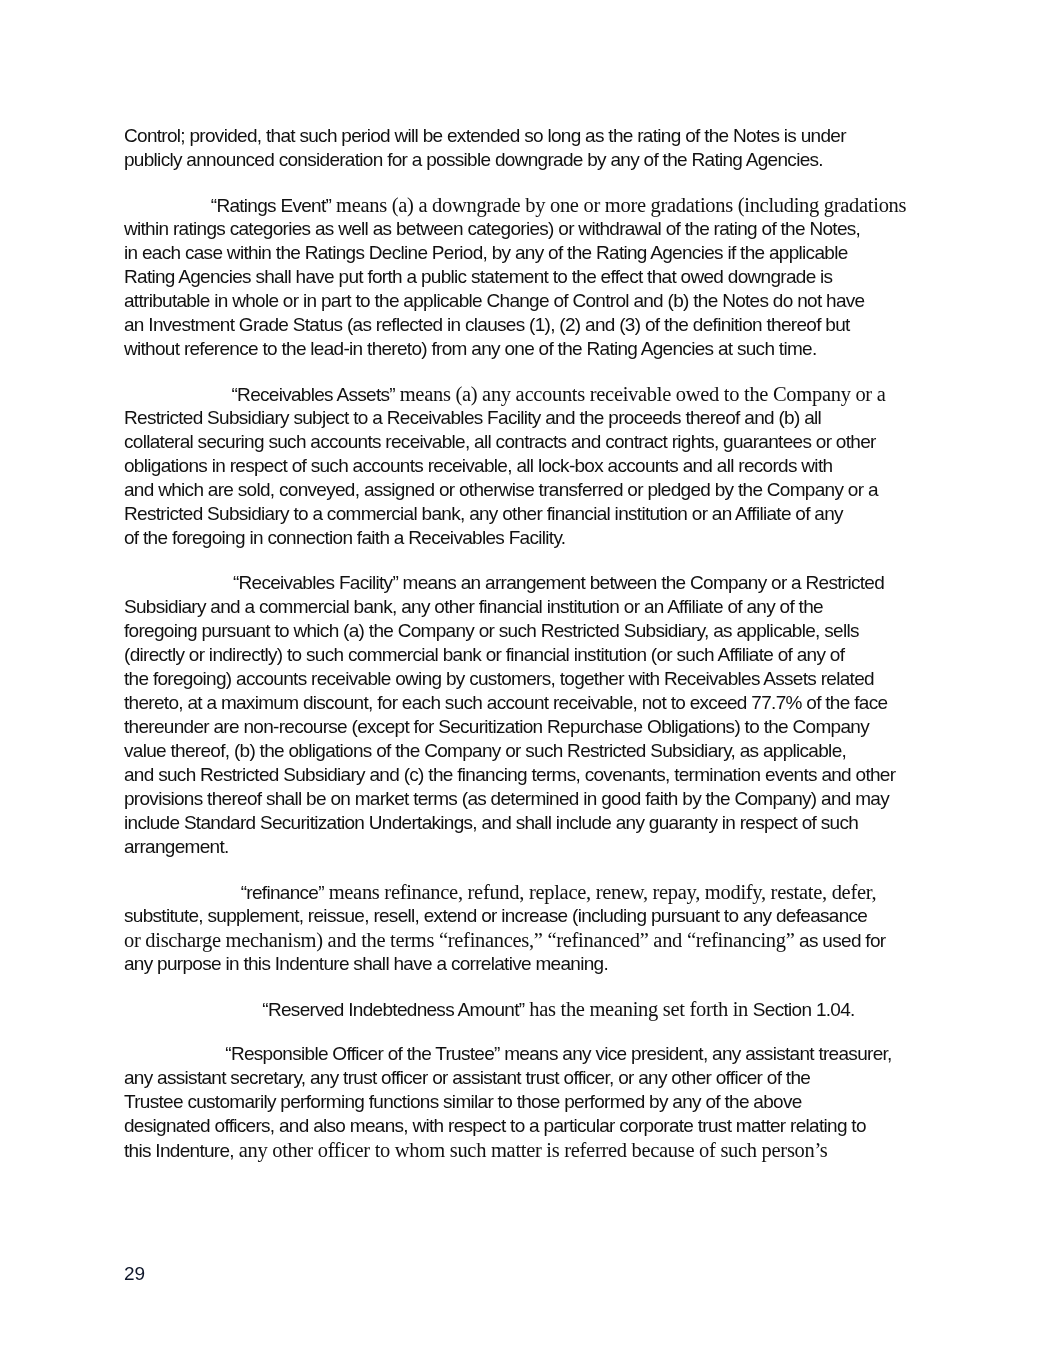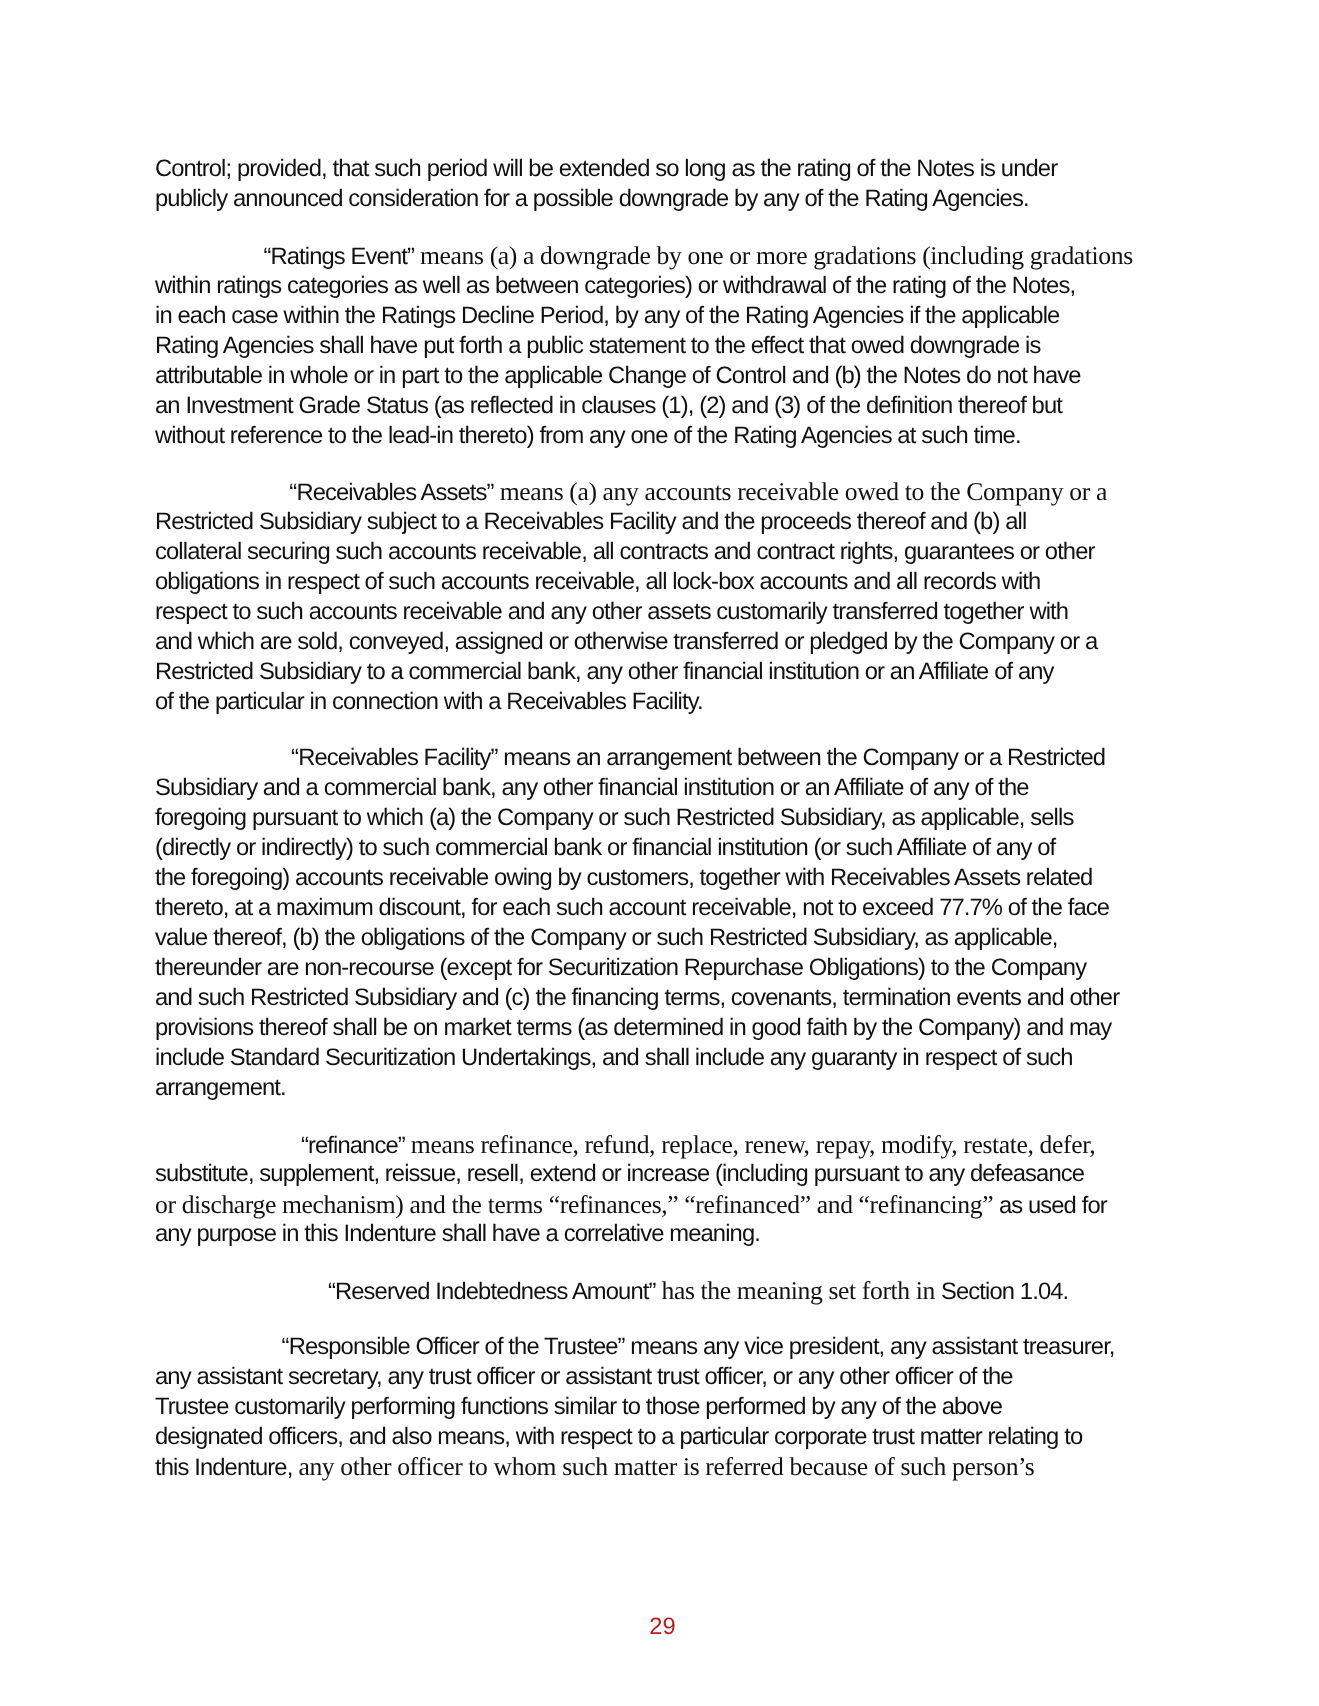--- a/index.html
+++ b/index.html
@@ -32,25 +32,23 @@
   .serif{
     font-family:"Liberation Serif",serif;
     font-size:20.5px;
     letter-spacing:-0.3px;
   }
   .page-number{
     position:absolute;
     top:1263px;
     left:124px;
     width:812px;
-    text-align:center;
     font-family:"Liberation Sans",sans-serif;
     font-size:19px;
-    color:#b91c1c;
-    margin-top:28px;
+    color:#0f172a;
   }
 </style>
 </head>
 <body>
 
 <div class="page">
   <div class="text-block">
       <div class="paragraph">
         <div class="line"><span class="sans">Control; provided, that such period will be extended so long as the rating of the Notes is under</span></div>
         <div class="line"><span class="sans">publicly announced consideration for a possible downgrade by any of the Rating Agencies.</span></div>
@@ -62,34 +60,33 @@
         <div class="line"><span class="sans">Rating Agencies shall have put forth a public statement to the effect that owed downgrade is</span></div>
         <div class="line"><span class="sans">attributable in whole or in part to the applicable Change of Control and (b) the Notes do not have</span></div>
         <div class="line"><span class="sans">an Investment Grade Status (as reflected in clauses (1), (2) and (3) of the definition thereof but</span></div>
         <div class="line"><span class="sans">without reference to the lead-in thereto) from any one of the Rating Agencies at such time.</span></div>
       </div>
       <div class="paragraph">
         <div class="line first"><span class="sans">“Receivables Assets”</span><span class="serif"> means (a) any accounts receivable owed to the Company or a</span></div>
         <div class="line"><span class="sans">Restricted Subsidiary subject to a Receivables Facility and the proceeds thereof and (b) all</span></div>
         <div class="line"><span class="sans">collateral securing such accounts receivable, all contracts and contract rights, guarantees or other</span></div>
         <div class="line"><span class="sans">obligations in respect of such accounts receivable, all lock-box accounts and all records with</span></div>
-        <div class="line"><span class="sans">respect to such accounts receivable and any other assets customarily transferred together with</span></div>
         <div class="line"><span class="sans">and which are sold, conveyed, assigned or otherwise transferred or pledged by the Company or a</span></div>
         <div class="line"><span class="sans">Restricted Subsidiary to a commercial bank, any other financial institution or an Affiliate of any</span></div>
-        <div class="line"><span class="sans">of the particular in connection with a Receivables Facility.</span></div>
+        <div class="line"><span class="sans">of the foregoing in connection faith a Receivables Facility.</span></div>
       </div>
       <div class="paragraph">
         <div class="line first"><span class="sans">“Receivables Facility” means an arrangement between the Company or a Restricted</span></div>
         <div class="line"><span class="sans">Subsidiary and a commercial bank, any other financial institution or an Affiliate of any of the</span></div>
         <div class="line"><span class="sans">foregoing pursuant to which (a) the Company or such Restricted Subsidiary, as applicable, sells</span></div>
         <div class="line"><span class="sans">(directly or indirectly) to such commercial bank or financial institution (or such Affiliate of any of</span></div>
         <div class="line"><span class="sans">the foregoing) accounts receivable owing by customers, together with Receivables Assets related</span></div>
         <div class="line"><span class="sans">thereto, at a maximum discount, for each such account receivable, not to exceed 77.7% of the face</span></div>
+        <div class="line"><span class="sans">thereunder are non-recourse (except for Securitization Repurchase Obligations) to the Company</span></div>
         <div class="line"><span class="sans">value thereof, (b) the obligations of the Company or such Restricted Subsidiary, as applicable,</span></div>
-        <div class="line"><span class="sans">thereunder are non-recourse (except for Securitization Repurchase Obligations) to the Company</span></div>
         <div class="line"><span class="sans">and such Restricted Subsidiary and (c) the financing terms, covenants, termination events and other</span></div>
         <div class="line"><span class="sans">provisions thereof shall be on market terms (as determined in good faith by the Company) and may</span></div>
         <div class="line"><span class="sans">include Standard Securitization Undertakings, and shall include any guaranty in respect of such</span></div>
         <div class="line"><span class="sans">arrangement.</span></div>
       </div>
       <div class="paragraph">
         <div class="line first"><span class="sans">“refinance”</span><span class="serif"> means refinance, refund, replace, renew, repay, modify, restate, defer,</span></div>
         <div class="line"><span class="sans">substitute, supplement, reissue, resell, extend or increase (including pursuant to any defeasance</span></div>
         <div class="line"><span class="serif">or discharge mechanism) and the terms “refinances,” “refinanced” and “refinancing”</span><span class="sans"> as used for</span></div>
         <div class="line"><span class="sans">any purpose in this Indenture shall have a correlative meaning.</span></div>

